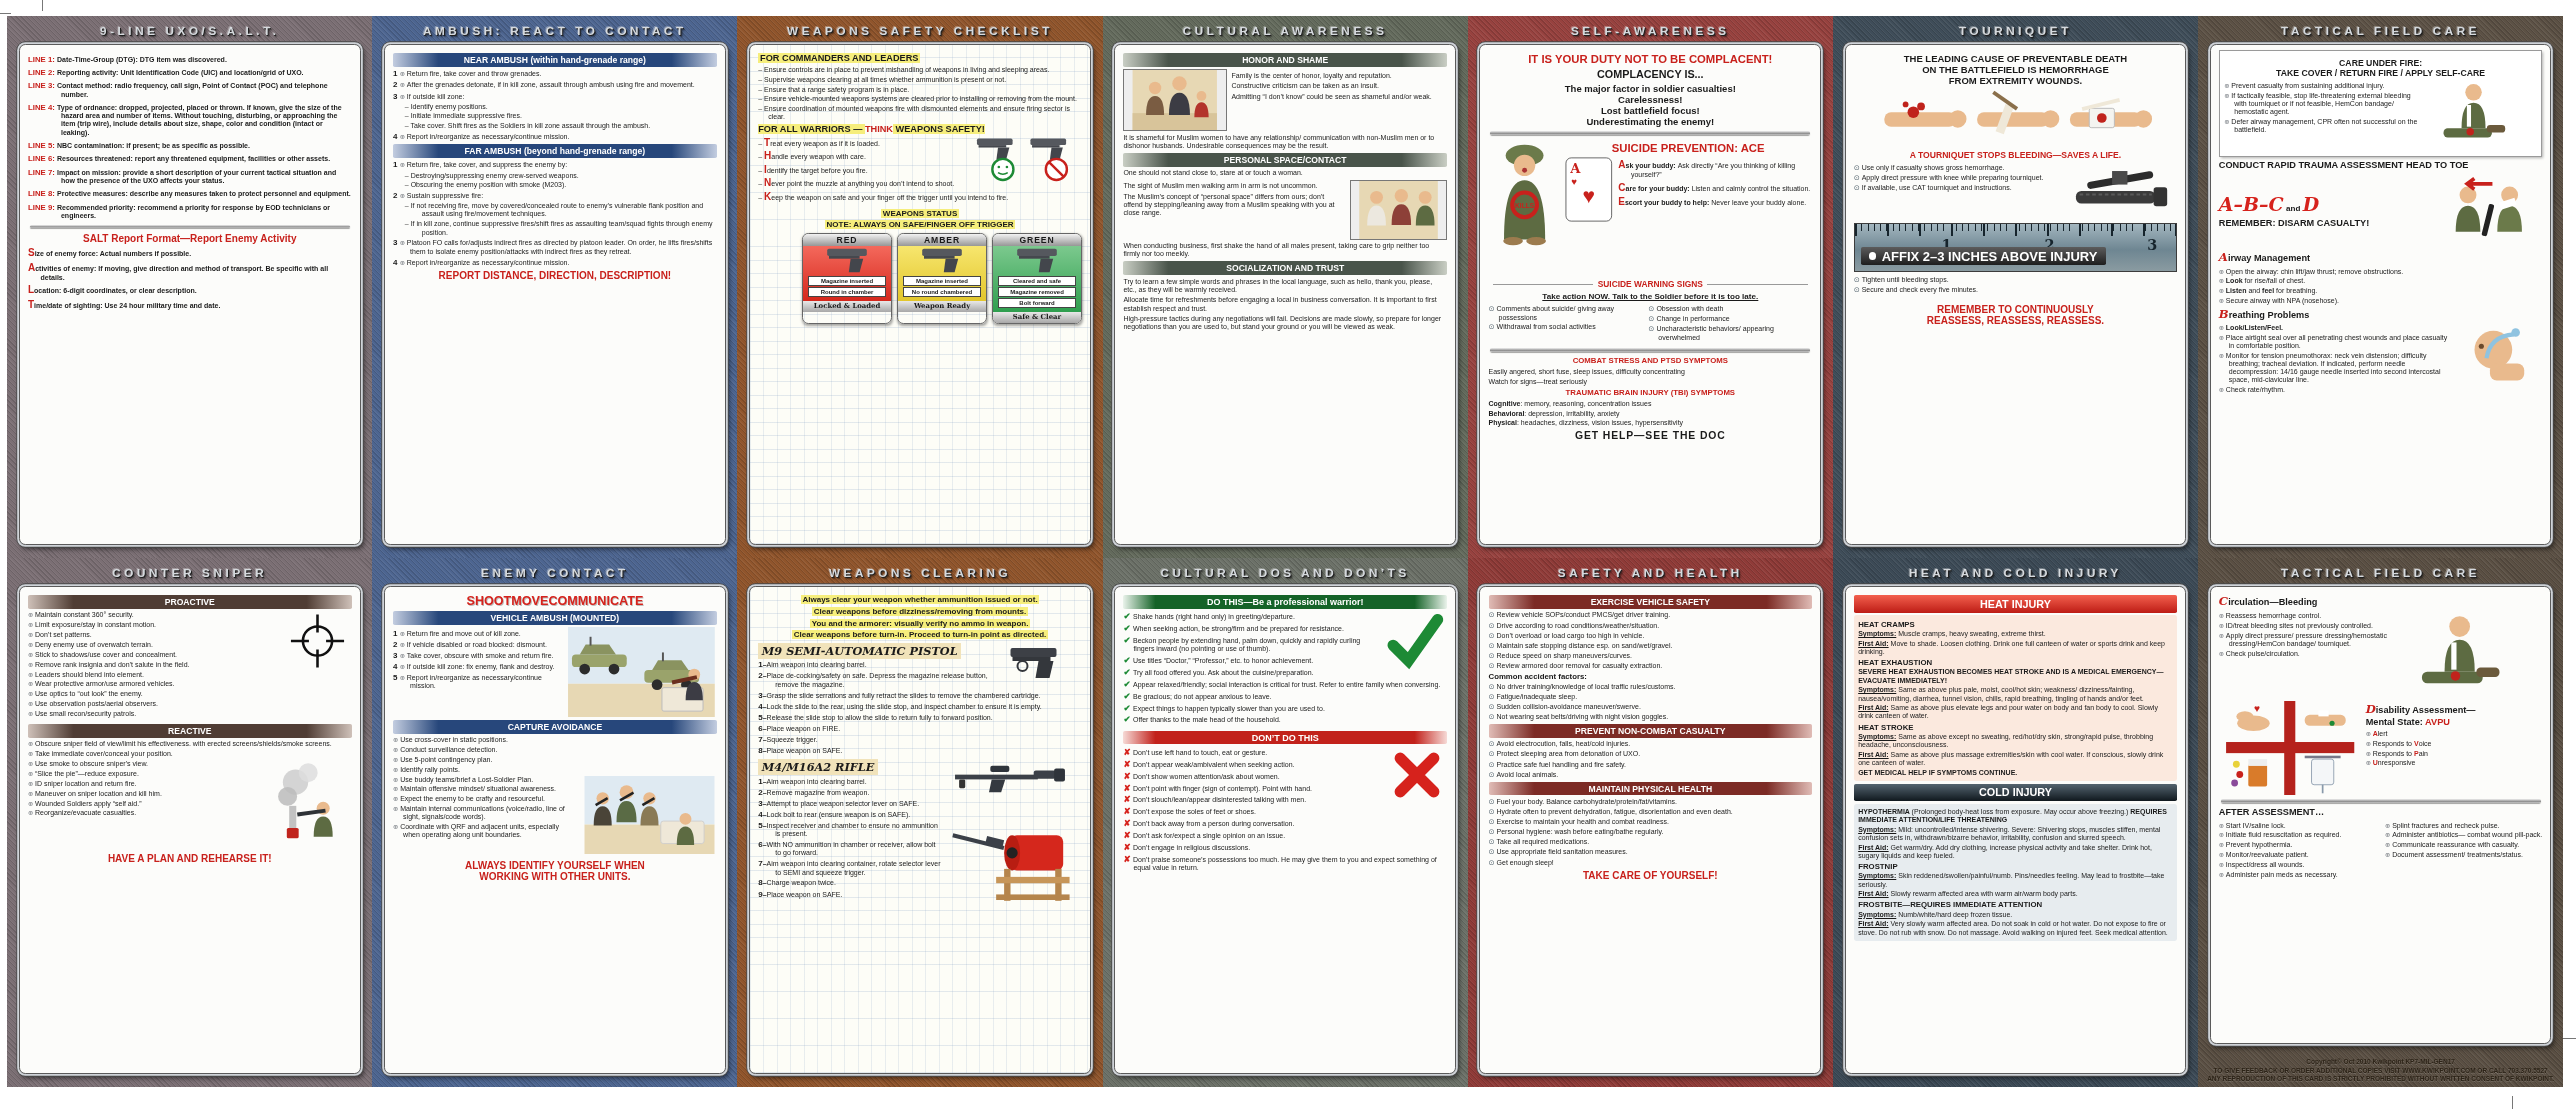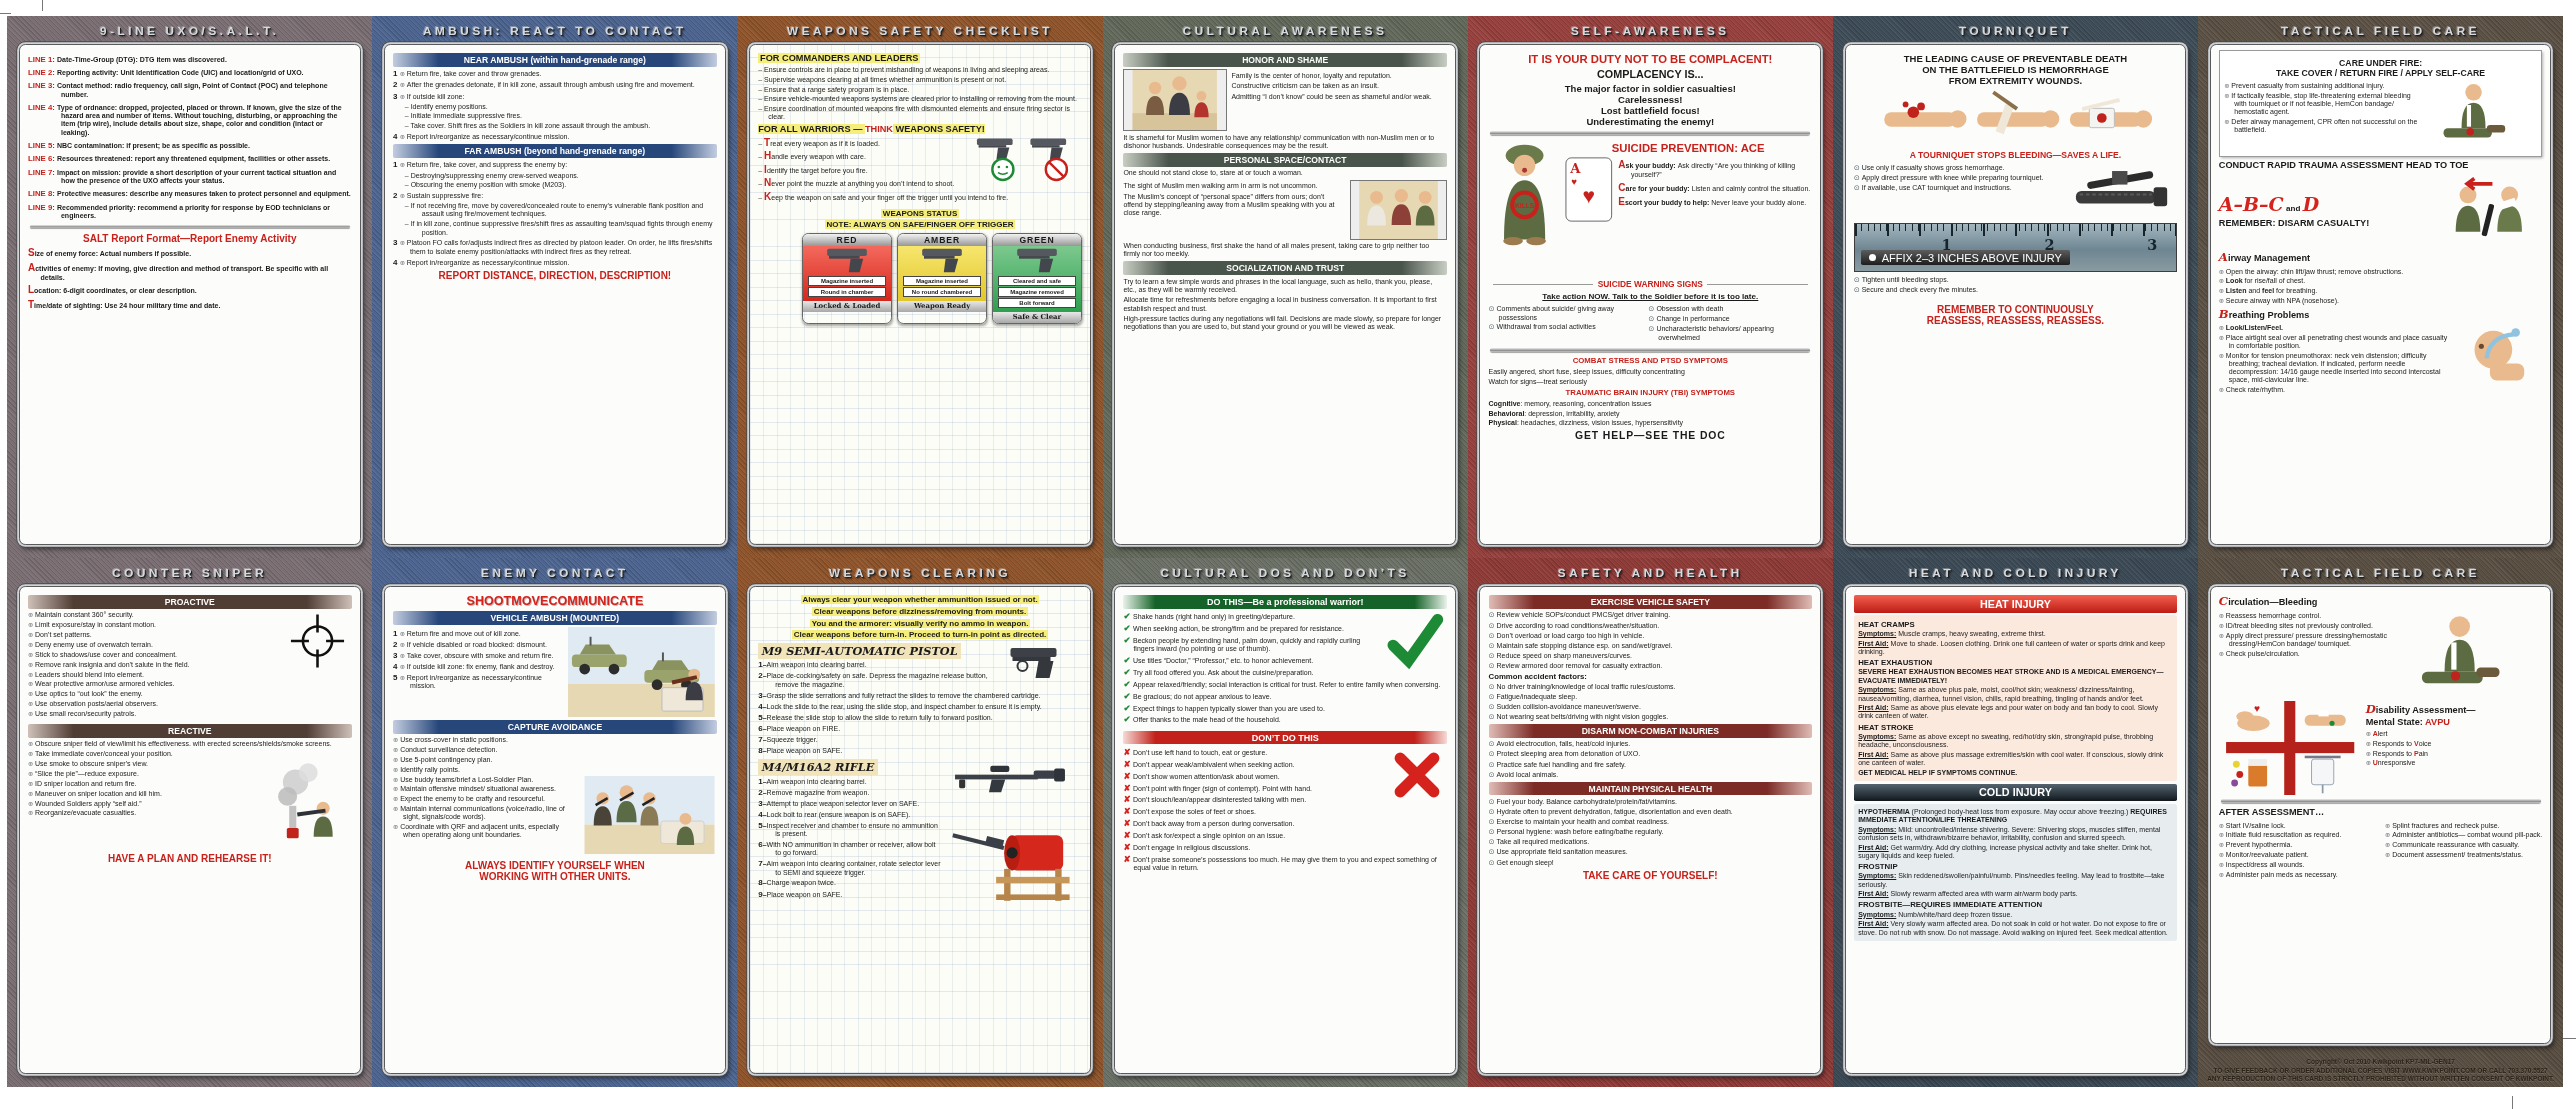--- a/index.html
+++ b/index.html
@@ -85,21 +85,21 @@
   .can-foot{background:linear-gradient(180deg,#e8e8e8,#a8a8a8);font-size:6.9px;font-weight:bold;padding:1.4px 0;
     font-family:"DejaVu Serif",serif;}
   .ruler{background:linear-gradient(180deg,#a3b6bf,#6e8692 55%,#8a9ba1);border:1.8px solid #3c3c3c;height:47px;
     position:relative;margin:4.5px 0;clear:both;}
   .ticks{position:absolute;top:0;left:0;right:0;height:7.2px;
     background:repeating-linear-gradient(90deg,#16242c 0 0.9px,transparent 0.9px 6.3px);}
   .ticks2{position:absolute;top:0;left:0;right:0;height:12.6px;
     background:repeating-linear-gradient(90deg,#16242c 0 1.8px,transparent 1.8px 32px);}
   .rnum{position:absolute;top:12.6px;font-family:"DejaVu Serif",serif;font-size:14.4px;font-weight:bold;color:#16242c;}
   .affix{position:absolute;left:6.3px;bottom:5.4px;background:linear-gradient(180deg,#5c5c5c,#1e1e1e);color:#fff;
-    font-weight:normal;font-size:11px;padding:1.8px 8.1px;border-radius:1.8px;display:flex;align-items:center;gap:5.4px;}
+    font-weight:bold;font-size:13px;padding:1.8px 8.1px;border-radius:1.8px;display:flex;align-items:center;gap:5.4px;}
   .rivet{width:7.2px;height:7.2px;border-radius:50%;background:#fff;display:inline-block;}
   .abc{color:#d6221c;font-family:"DejaVu Serif",serif;font-style:italic;font-weight:bold;font-size:19px;margin:1.8px 0;}
   .abc .and{color:#1a1a1a;font-family:"Liberation Sans",sans-serif;font-style:normal;font-size:8.1px;}
   .crop{position:absolute;background:#777;}
   .pn-uxo .list{margin-top:3.6px;}
 </style>
 </head>
 <body>
 
 <div id="board">
@@ -795,21 +795,21 @@
           <div class="li"><span class="mk mkc">⊙ </span><span>Reduce speed on sharp maneuvers/curves.</span></div>
           <div class="li"><span class="mk mkc">⊙ </span><span>Review armored door removal for casualty extraction.</span></div>
         </div>
         <div class="h h-leftsm"><span class="htx">Common accident factors:</span></div>
         <div class="list m-circ">
           <div class="li"><span class="mk mkc">⊙ </span><span>No driver training/knowledge of local traffic rules/customs.</span></div>
           <div class="li"><span class="mk mkc">⊙ </span><span>Fatigue/inadequate sleep.</span></div>
           <div class="li"><span class="mk mkc">⊙ </span><span>Sudden collision-avoidance maneuver/swerve.</span></div>
           <div class="li"><span class="mk mkc">⊙ </span><span>Not wearing seat belts/driving with night vision goggles.</span></div>
         </div>
-        <div class="bar bar-maroon">DISARM NON-COMBAT INJURIES</div>
+        <div class="bar bar-maroon">PREVENT NON-COMBAT CASUALTY</div>
         <div class="list m-circ">
           <div class="li"><span class="mk mkc">⊙ </span><span>Avoid electrocution, falls, heat/cold injuries.</span></div>
           <div class="li"><span class="mk mkc">⊙ </span><span>Protect sleeping area from detonation of UXO.</span></div>
           <div class="li"><span class="mk mkc">⊙ </span><span>Practice safe fuel handling and fire safety.</span></div>
           <div class="li"><span class="mk mkc">⊙ </span><span>Avoid local animals.</span></div>
         </div>
         <div class="bar bar-maroon">MAINTAIN PHYSICAL HEALTH</div>
         <div class="list m-circ">
           <div class="li"><span class="mk mkc">⊙ </span><span>Fuel your body. Balance carbohydrate/protein/fat/vitamins.</span></div>
           <div class="li"><span class="mk mkc">⊙ </span><span>Hydrate often to prevent dehydration, fatigue, disorientation and even death.</span></div>

